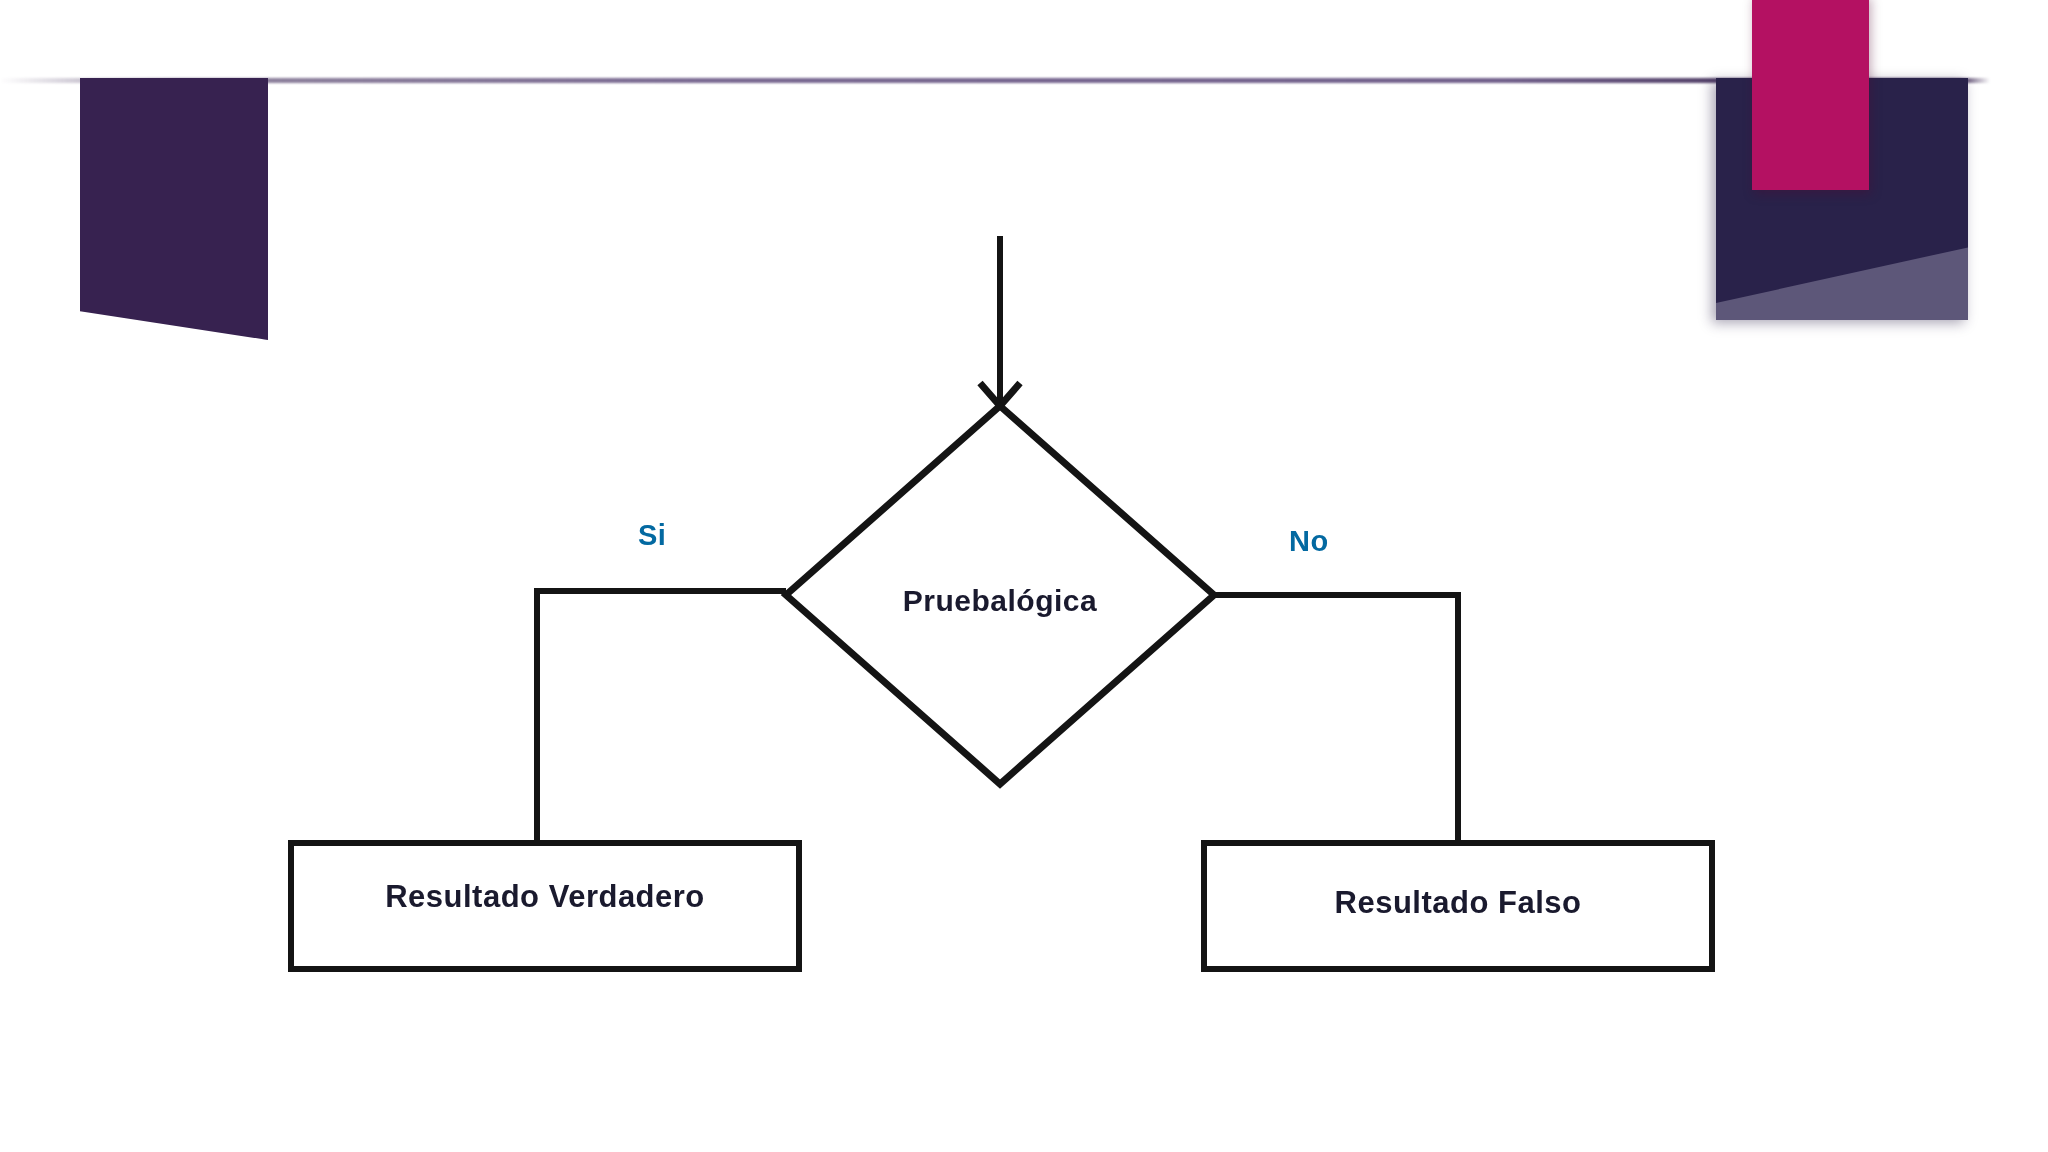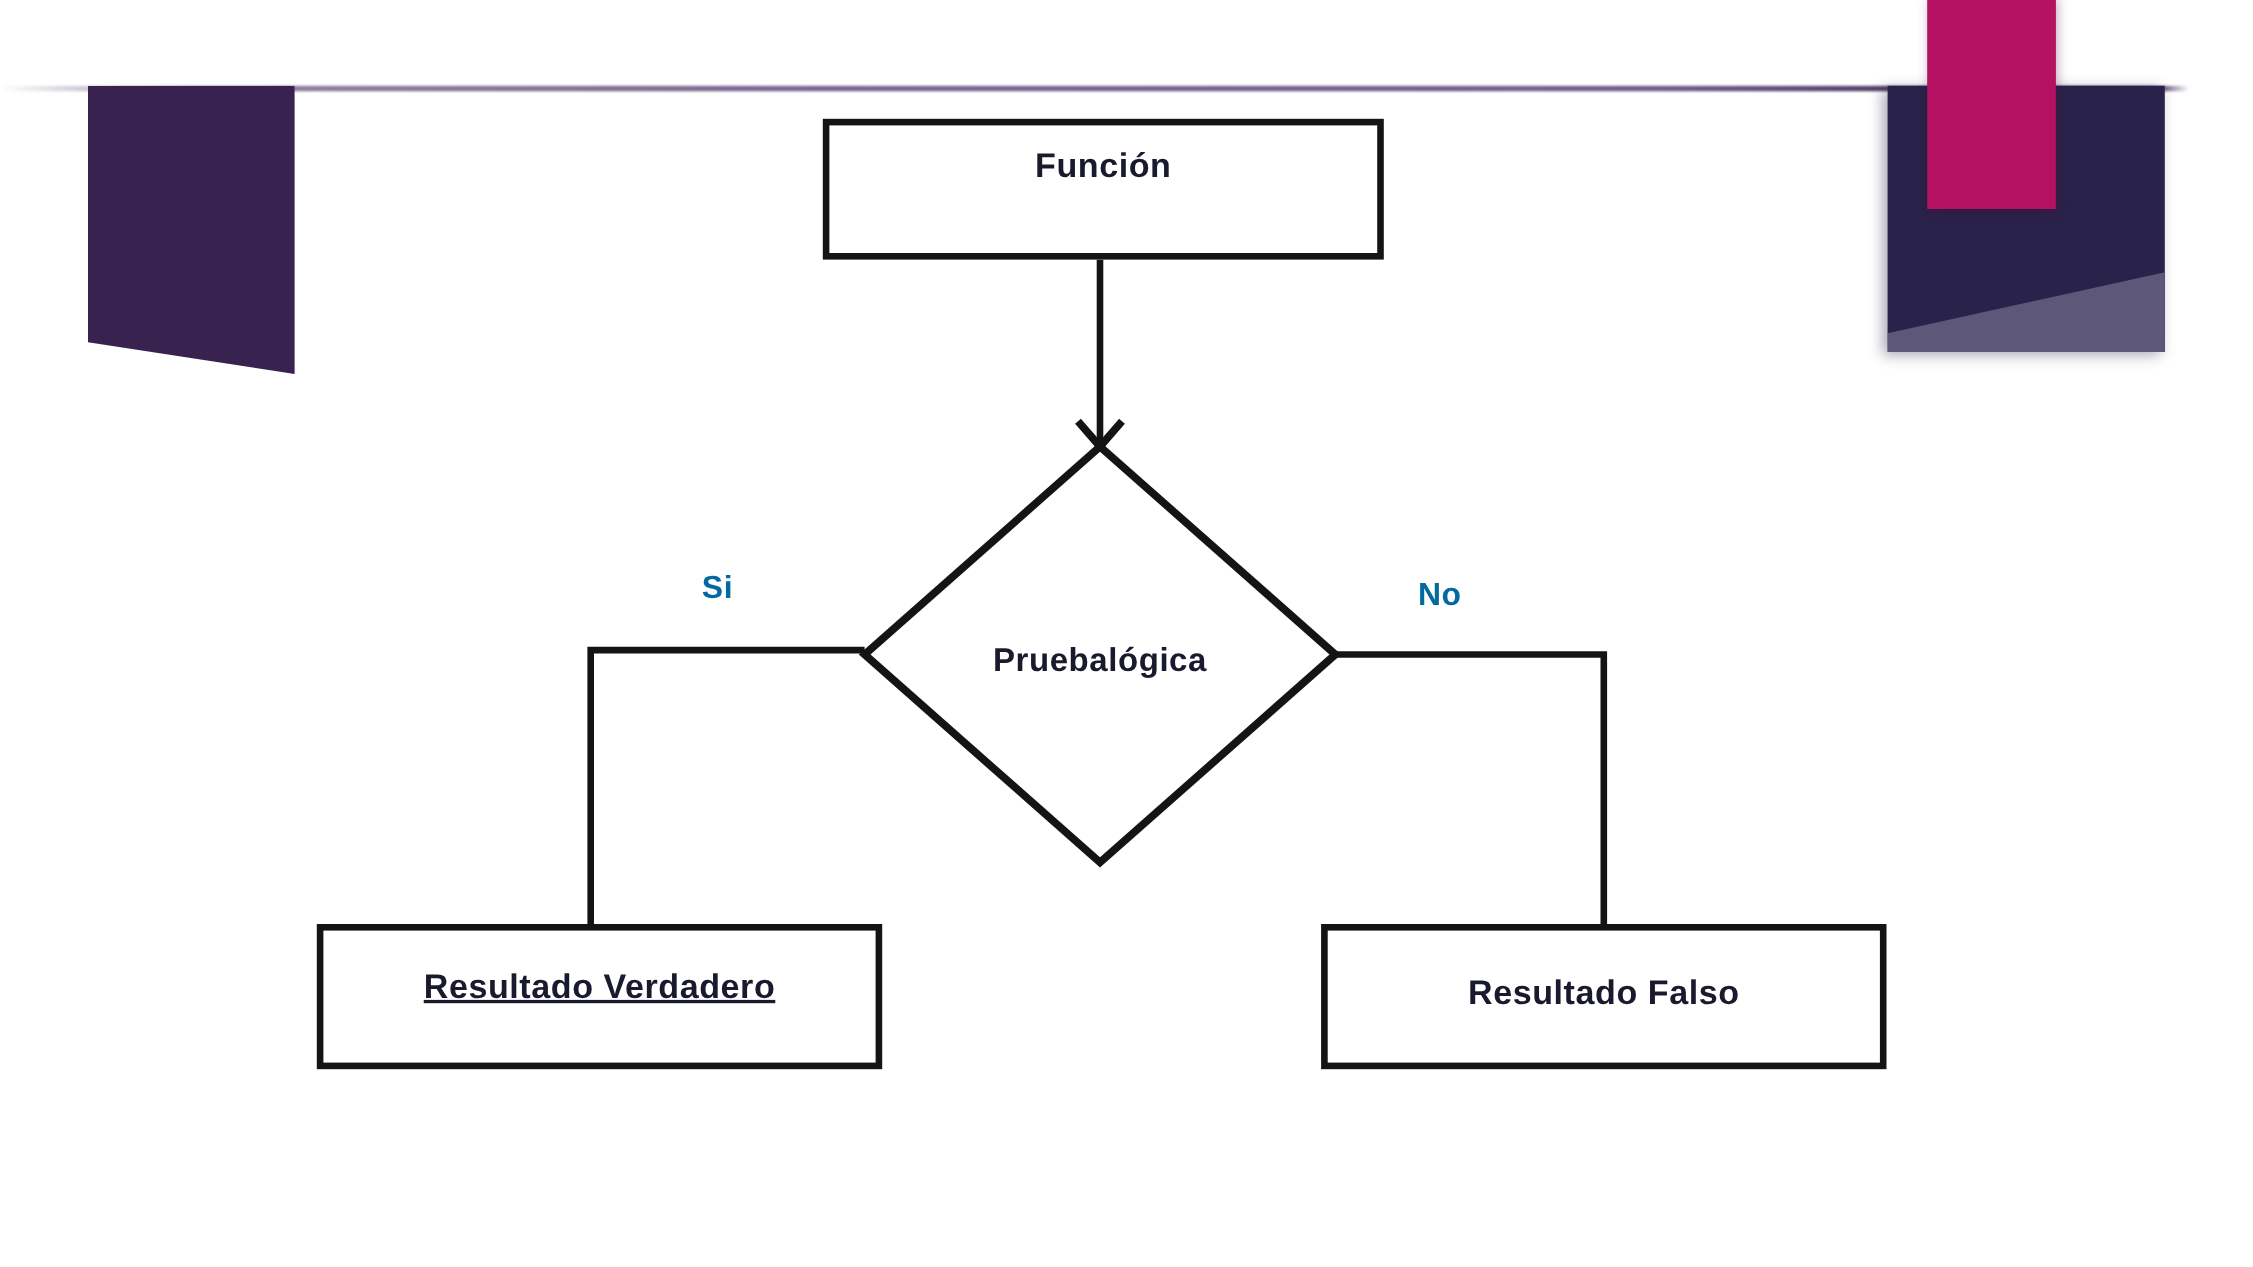--- a/index.html
+++ b/index.html
@@ -106,21 +106,20 @@
     padding-top: 18px;
   }
   #node-true {
     left: 288px;
     top: 840px;
     width: 514px;
     height: 132px;
     font-size: 31px;
     align-items: flex-start;
     padding-top: 32px;
-    text-decoration: underline;
   }
   #node-false {
     left: 1201px;
     top: 840px;
     width: 514px;
     height: 132px;
     font-size: 31px;
     align-items: flex-start;
     padding-top: 38px;
   }
@@ -188,23 +187,20 @@
       <line x1="1000" y1="236" x2="1000" y2="404" stroke="#141414" stroke-width="6"></line>
       <polyline points="980,383 1000,406 1020,383" fill="none" stroke="#141414" stroke-width="7" stroke-linecap="butt" stroke-linejoin="miter"></polyline>
 
       <polygon points="1000,406 1214,595 1000,784 786,595" fill="#ffffff" stroke="#141414" stroke-width="7"></polygon>
 
       <polyline points="786,591 537,591 537,840" fill="none" stroke="#141414" stroke-width="6" stroke-linejoin="miter"></polyline>
 
       <polyline points="1214,595 1458,595 1458,840" fill="none" stroke="#141414" stroke-width="6" stroke-linejoin="miter"></polyline>
     </svg>
 
-    <div class="node" id="node-funcion">
-      <span>Función</span>
-    </div>
 
     <div class="diamond-wrap">
       <div class="diamond-label">
         <span>Prueba</span>
         <span>lógica</span>
       </div>
     </div>
 
     <div class="branch-label" id="label-si">Si</div>
     <div class="branch-label" id="label-no">No</div>

